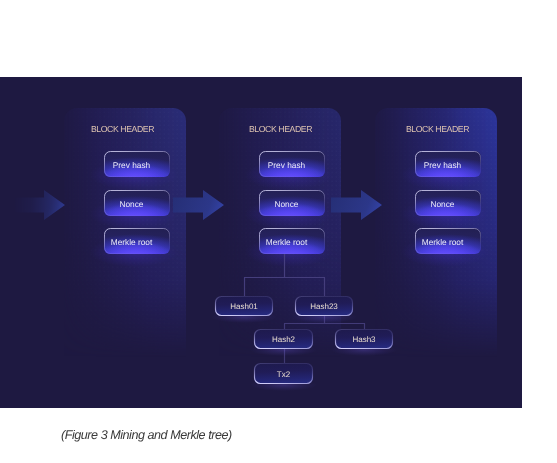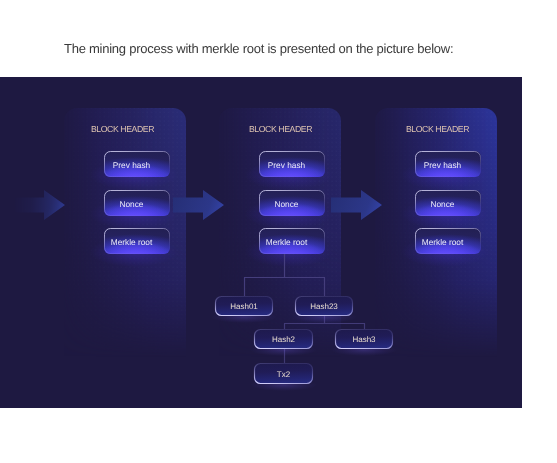--- a/index.html
+++ b/index.html
@@ -12,21 +12,20 @@
   .figure svg{display:block;}
   text{font-family:"Liberation Sans",sans-serif;}
   .cardtitle{font-size:8.7px;letter-spacing:-0.42px;fill:#ddc3b1;}
   .pilltext{font-size:8.3px;fill:#eceaf8;text-anchor:middle;}
   .nodetext{font-size:8px;fill:#e9ddd0;text-anchor:middle;}
 </style>
 </head>
 <body>
 
 <div class="page">
-  <div class="intro">The mining process with merkle root is presented on the picture below:</div>
 
   <div class="figure">
     <svg width="557" height="331" viewBox="0 0 557 331" xmlns="http://www.w3.org/2000/svg">
       <defs>
         <clipPath id="figClip">
             <rect x="0" y="0" width="557" height="331"></rect>
           </clipPath>
         <linearGradient id="arrowFadeG" gradientUnits="userSpaceOnUse" x1="12" y1="0" x2="62" y2="0">
           <stop offset="0" stop-color="#fff" stop-opacity="0"></stop>
           <stop offset="0.40" stop-color="#fff" stop-opacity="0.22"></stop>
@@ -337,13 +336,14 @@
         <g>
           <ellipse cx="283.5" cy="308" rx="33.5" ry="6" fill="url(#nodeShadow)"></ellipse>
           <rect x="254" y="286" width="59" height="21" rx="6" fill="url(#nodeG)"></rect>
           <rect x="254.5" y="286.5" width="58" height="20" rx="6" fill="none" stroke="url(#nodeStroke)" stroke-width="1.15"></rect>
           <text class="nodetext" x="283.5" y="299.8">Tx2</text>
         </g>
       </g>
     </svg>
   </div>
 
+  <div class="caption">(Figure 3 Mining and Merkle tree)</div>
 </div>
 
 </body></html>

